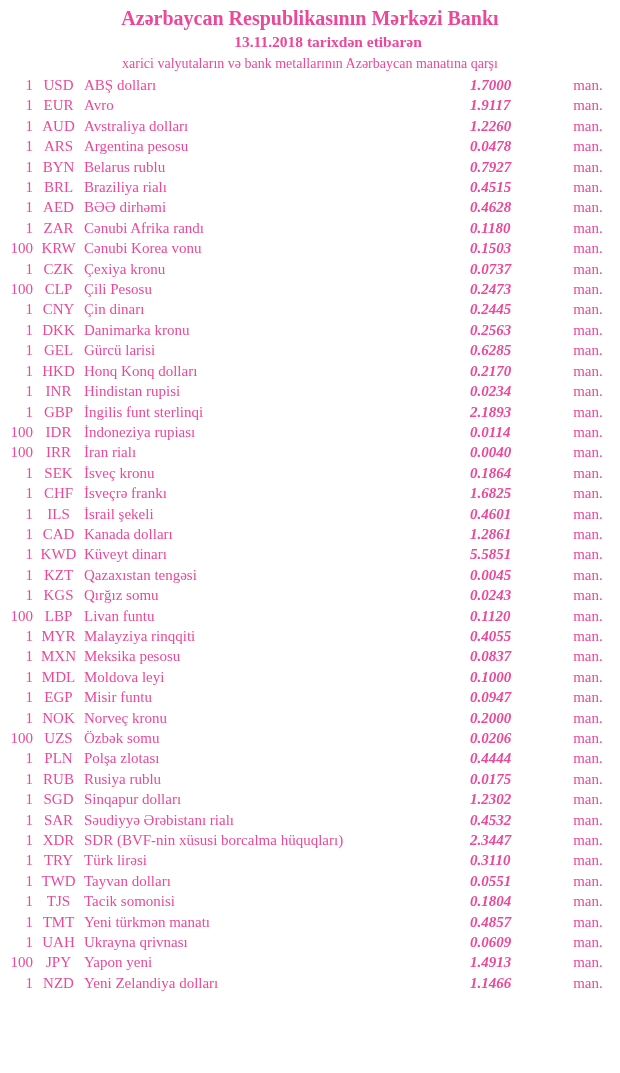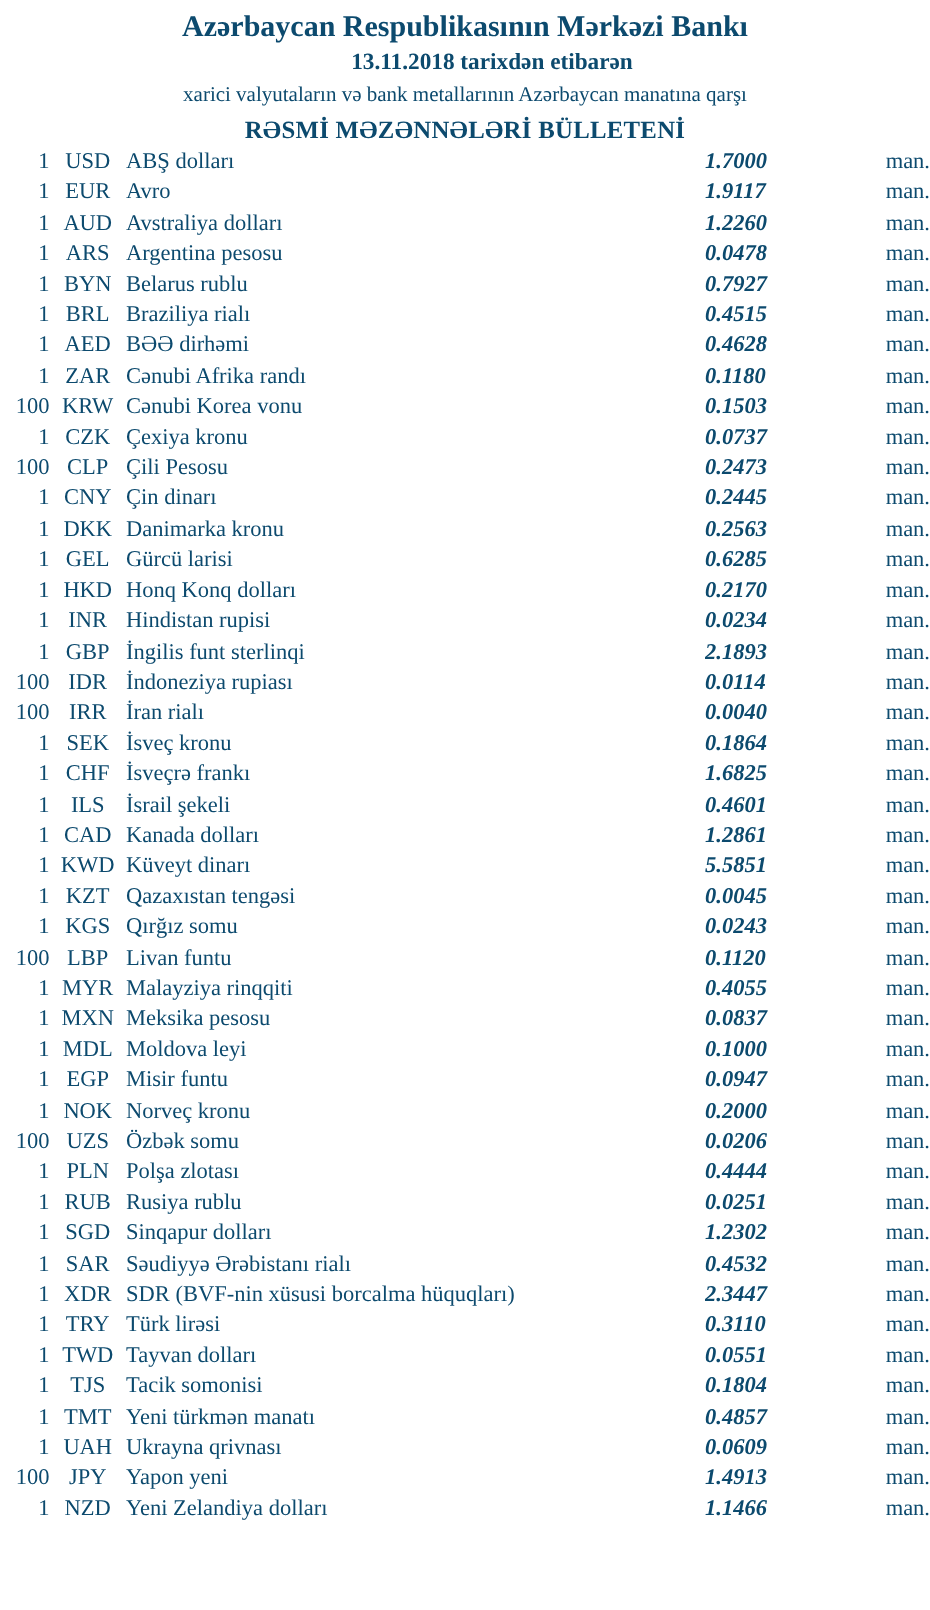--- a/index.html
+++ b/index.html
@@ -5,21 +5,21 @@
   html, body {
     margin: 0;
     padding: 0;
     background: #ffffff;
   }
   .page {
     width: 620px;
     height: 1073px;
     box-sizing: border-box;
     background: #ffffff;
-    color: #0c4a6e;
+    color: #ec4899;
     font-family: "Liberation Serif", "DejaVu Serif", serif;
     overflow: hidden;
   }
   .header {
     text-align: center;
     padding-top: 5px;
   }
   .bank-title {
     font-size: 20px;
     font-weight: bold;
@@ -78,35 +78,34 @@
   }
   td.col-rate {
     width: 86px;
     text-align: left;
     font-weight: bold;
     font-style: italic;
     font-size: 14.5px;
   }
   td.col-man {
     width: 64px;
-    text-align: right;
+    text-align: center;
     padding-left: 11px;
     box-sizing: border-box;
   }
 </style>
 </head>
 <body>
 
 <div class="page">
 
   <div class="header">
     <h1 class="bank-title">Azərbaycan Respublikasının Mərkəzi Bankı</h1>
     <div class="date-line">13.11.2018 tarixdən etibarən</div>
     <div class="subtitle">xarici valyutaların və bank metallarının Azərbaycan manatına qarşı</div>
-    <div class="bulletin-title">RƏSMİ MƏZƏNNƏLƏRİ BÜLLETENİ</div>
   </div>
 
 
   <table class="rates">
     <tbody>
   <tr>
     <td class="col-qty">1</td>
     <td class="col-code">USD</td>
     <td class="col-name">ABŞ dolları</td>
     <td class="col-rate">1.7000</td>
@@ -374,21 +373,21 @@
     <td class="col-code">PLN</td>
     <td class="col-name">Polşa zlotası</td>
     <td class="col-rate">0.4444</td>
     <td class="col-man">man.</td>
   </tr>
 
   <tr>
     <td class="col-qty">1</td>
     <td class="col-code">RUB</td>
     <td class="col-name">Rusiya rublu</td>
-    <td class="col-rate">0.0251</td>
+    <td class="col-rate">0.0175</td>
     <td class="col-man">man.</td>
   </tr>
 
   <tr>
     <td class="col-qty">1</td>
     <td class="col-code">SGD</td>
     <td class="col-name">Sinqapur dolları</td>
     <td class="col-rate">1.2302</td>
     <td class="col-man">man.</td>
   </tr>

